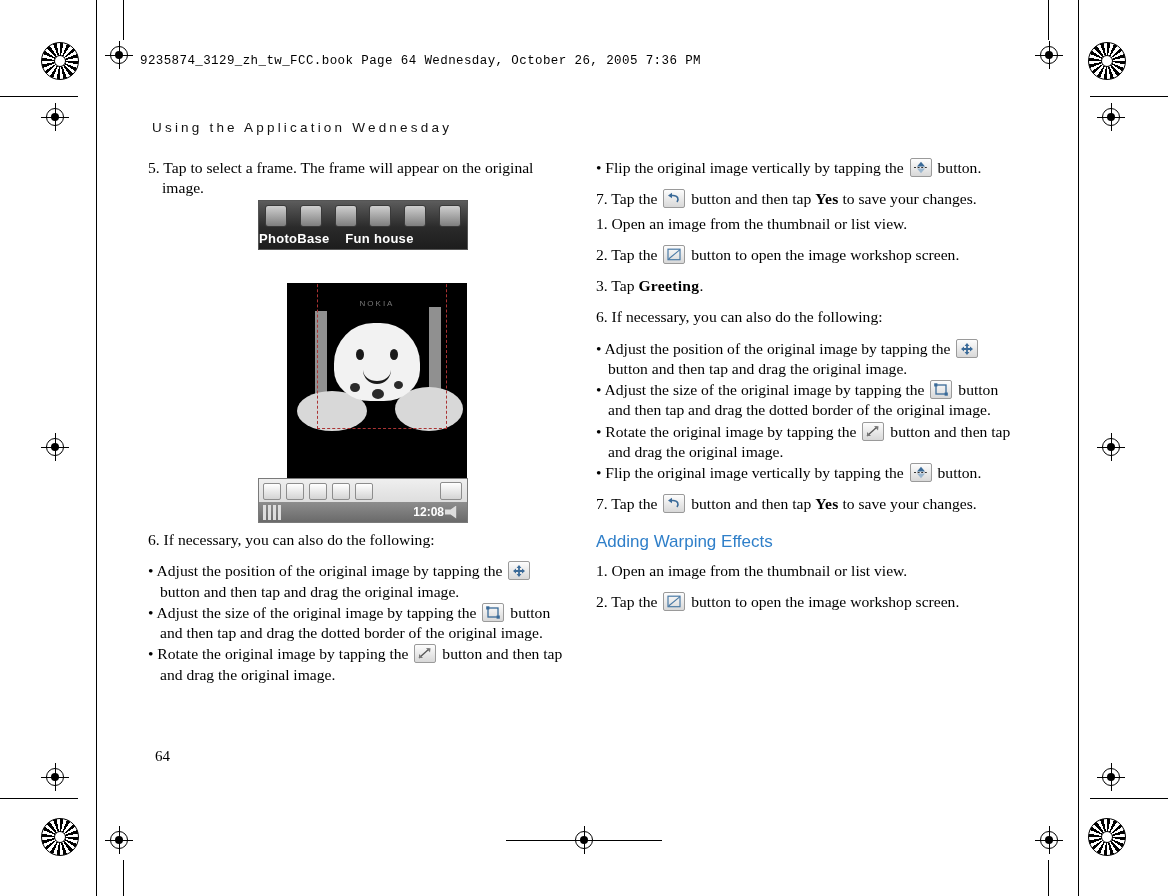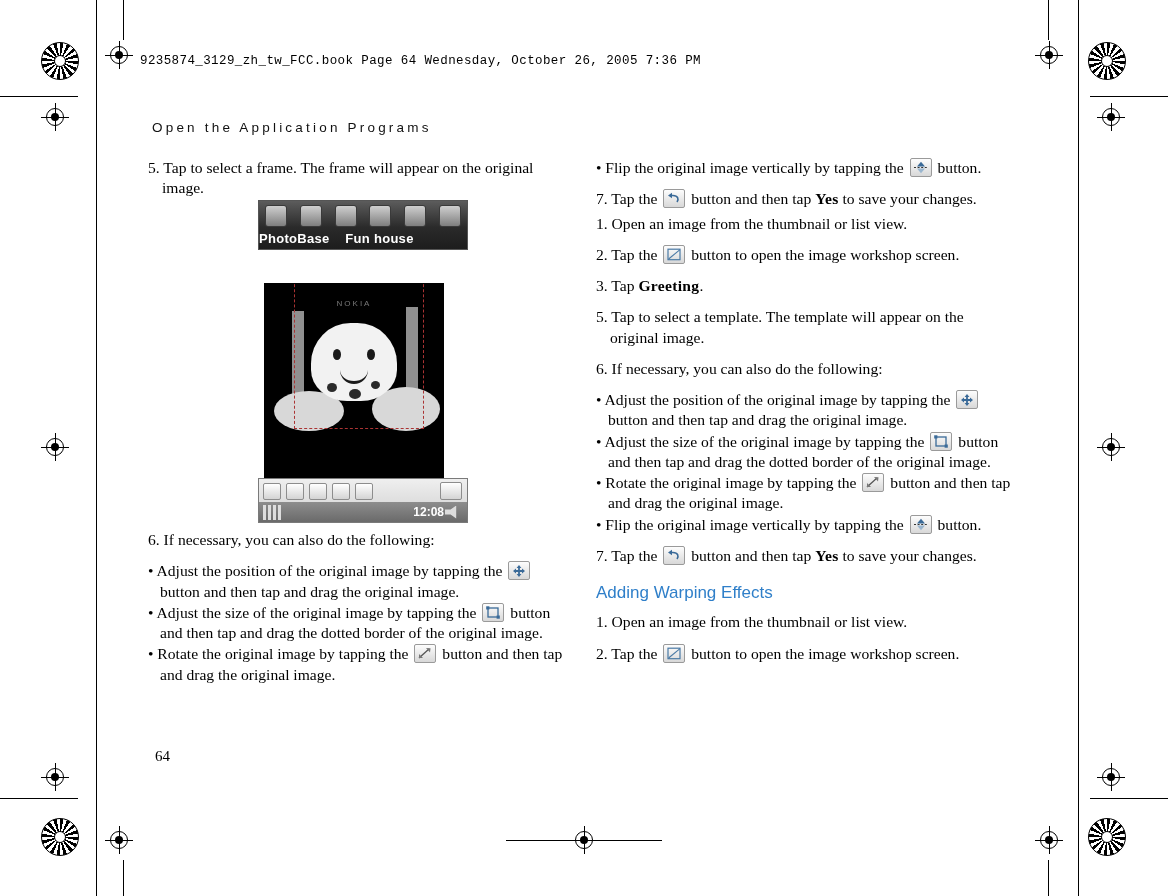--- a/index.html
+++ b/index.html
@@ -169,21 +169,21 @@
   .tb-ico {
     width: 22px; height: 22px;
     background: linear-gradient(#cfcfcf, #7e7e7e);
     border-radius: 3px;
     border: 1px solid #3a3a3a;
     box-sizing: border-box;
   }
 
   .shot-photo {
     position: absolute;
-    left: 264px;
+    left: 287px;
     top: 283px;
     width: 180px;
     height: 198px;
     background: #000;
     overflow: hidden;
   }
   .shot-photo .dashbox {
     position: absolute;
     left: 30px; top: -14px;
     width: 130px; height: 160px;
@@ -386,21 +386,21 @@
 <div class="crosshair" style="left:1040px;top:831px;">
     <div class="ring"></div>
     <div class="dot"></div>
   </div>
 <div class="crosshair" style="left:575px;top:831px;">
     <div class="ring"></div>
     <div class="dot"></div>
   </div>
 
 <div class="bookline">9235874_3129_zh_tw_FCC.book   Page 64  Wednesday, October 26, 2005   7:36 PM</div>
-<div class="runhead">Open the Application Programs</div>
+<div class="runhead">Using the Application Wednesday</div>
 
 <div class="col left">
   <p class="step">
     <span class="num">5.</span>
     <span>Tap to select a frame. The frame will appear on the original image.</span>
   </p>
 </div>
 
 <div class="shot-toolbar">
   <div class="icons">
@@ -537,24 +537,20 @@
     <span>button to open the image workshop screen.</span>
   </p>
 
   <p class="step gap">
     <span class="num">3.</span>
     <span>Tap</span>
     <span class="bold">Greeting</span><span>.</span>
   </p>
 
 
-  <p class="step gap">
-    <span class="num">5.</span>
-    <span>Tap to select a template. The template will appear on the original image.</span>
-  </p>
 
   <p class="step gap">
     <span class="num">6.</span>
     <span>If necessary, you can also do the following:</span>
   </p>
 
   <p class="bullet gap">
     <span>• Adjust the position of the original image by tapping the</span>
     <span class="ibtn">
       <svg width="20" height="17" viewBox="0 0 20 17" aria-hidden="true">

